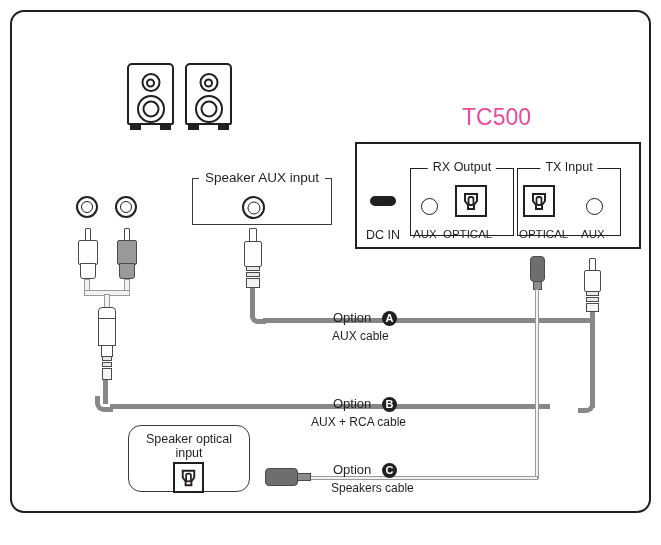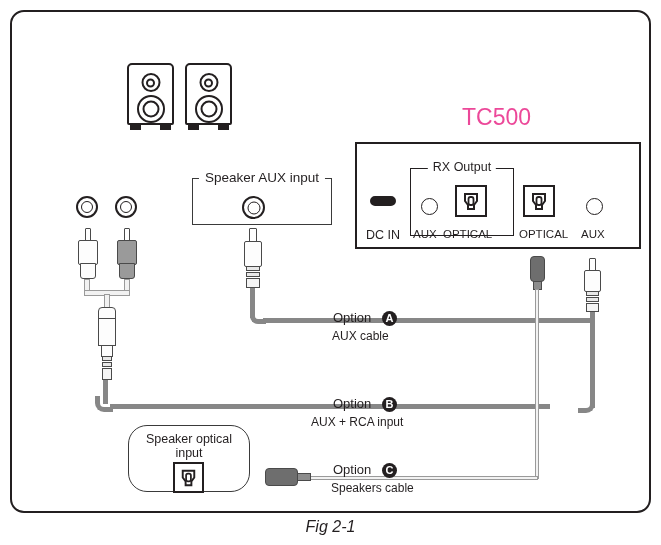--- a/index.html
+++ b/index.html
@@ -79,21 +79,21 @@
   .plugbody{position:absolute;box-sizing:border-box;border:1.4px solid #4a4a4a;}
   .tip{position:absolute;box-sizing:border-box;border:1.4px solid #4a4a4a;background:#fff;}
   .optlabel{position:absolute;font-size:13px;white-space:nowrap;color:#231f20;}
   .badge{position:absolute;width:15px;height:15px;border-radius:50%;background:#231f20;color:#fff;
          font-size:11px;line-height:15px;text-align:center;font-weight:bold;}
   .cabname{position:absolute;font-size:12px;white-space:nowrap;color:#231f20;}
 
   
   #spk-opt-box{
     left:128px;top:425px;width:122px;height:67px;
-    border:1.6px solid #3a3a3a;border-radius:19px;background:#fff;box-sizing:border-box;
+    border:1.6px solid #3a3a3a;border-radius:13px;background:#fff;box-sizing:border-box;
   }
   #spk-opt-box .t{position:absolute;left:0;top:6px;width:100%;text-align:center;
       font-size:12.5px;line-height:14px;color:#231f20;}
 </style>
 </head>
 <body>
 
 <div id="stage">
 
   <div class="abs" id="outer-frame"></div>
@@ -149,20 +149,23 @@
   <div class="porttxt" style="left:413px;top:228px;">AUX</div>
 
   <div class="optport" style="left:455px;top:185px;width:32px;height:32px;">
     <svg width="26" height="26" viewBox="0 0 26 26" style="position:absolute;left:1px;top:1px;">
       <path d="M7 6 L19 6 L19 13 L16 17 L16 21 L10 21 L10 17 L7 13 Z" fill="none" stroke="#231f20" stroke-width="2"></path>
       <rect x="10.5" y="9" width="5" height="8" rx="2" fill="none" stroke="#231f20" stroke-width="1.8"></rect>
     </svg>
   </div>
   <div class="porttxt" style="left:443px;top:228px;">OPTICAL</div>
 
+  <div class="grp" style="left:517px;top:168px;width:104px;height:68px;">
+    <span class="glbl">TX Input</span>
+  </div>
   <div class="optport" style="left:523px;top:185px;width:32px;height:32px;">
     <svg width="26" height="26" viewBox="0 0 26 26" style="position:absolute;left:1px;top:1px;">
       <path d="M7 6 L19 6 L19 13 L16 17 L16 21 L10 21 L10 17 L7 13 Z" fill="none" stroke="#231f20" stroke-width="2"></path>
       <rect x="10.5" y="9" width="5" height="8" rx="2" fill="none" stroke="#231f20" stroke-width="1.8"></rect>
     </svg>
   </div>
   <div class="porttxt" style="left:519px;top:228px;">OPTICAL</div>
 
   <div class="auxport" style="left:586px;top:198px;width:17px;height:17px;"></div>
   <div class="porttxt" style="left:581px;top:228px;">AUX</div>
@@ -215,32 +218,31 @@
 
   <div class="plugbody" style="left:297px;top:473px;width:14px;height:8px;background:#8c8c8c;"></div>
   <div class="plugbody" style="left:265px;top:468px;width:33px;height:18px;background:#6e6e6e;border-radius:4px;"></div>
 
   <div class="optlabel" style="left:333px;top:310px;">Option</div>
   <div class="badge" style="left:382px;top:311px;">A</div>
   <div class="cabname" style="left:332px;top:329px;">AUX cable</div>
 
   <div class="optlabel" style="left:333px;top:396px;">Option</div>
   <div class="badge" style="left:382px;top:397px;">B</div>
-  <div class="cabname" style="left:311px;top:415px;">AUX + RCA input</div>
+  <div class="cabname" style="left:311px;top:415px;">AUX + RCA cable</div>
 
   <div class="optlabel" style="left:333px;top:462px;">Option</div>
   <div class="badge" style="left:382px;top:463px;">C</div>
   <div class="cabname" style="left:331px;top:481px;">Speakers cable</div>
 
   <div class="abs" id="spk-opt-box">
     <div class="t">Speaker optical</div>
     <div class="t" style="top:20px;">input</div>
   </div>
   <div class="optport" style="left:173px;top:462px;width:31px;height:31px;">
     <svg width="25" height="25" viewBox="0 0 26 26" style="position:absolute;left:1px;top:1px;">
       <path d="M7 6 L19 6 L19 13 L16 17 L16 21 L10 21 L10 17 L7 13 Z" fill="none" stroke="#231f20" stroke-width="2"></path>
       <rect x="10.5" y="9" width="5" height="8" rx="2" fill="none" stroke="#231f20" stroke-width="1.8"></rect>
     </svg>
   </div>
 
-  <div class="abs" id="fig-caption">Fig 2-1</div>
 
 </div>
 
 </body></html>

